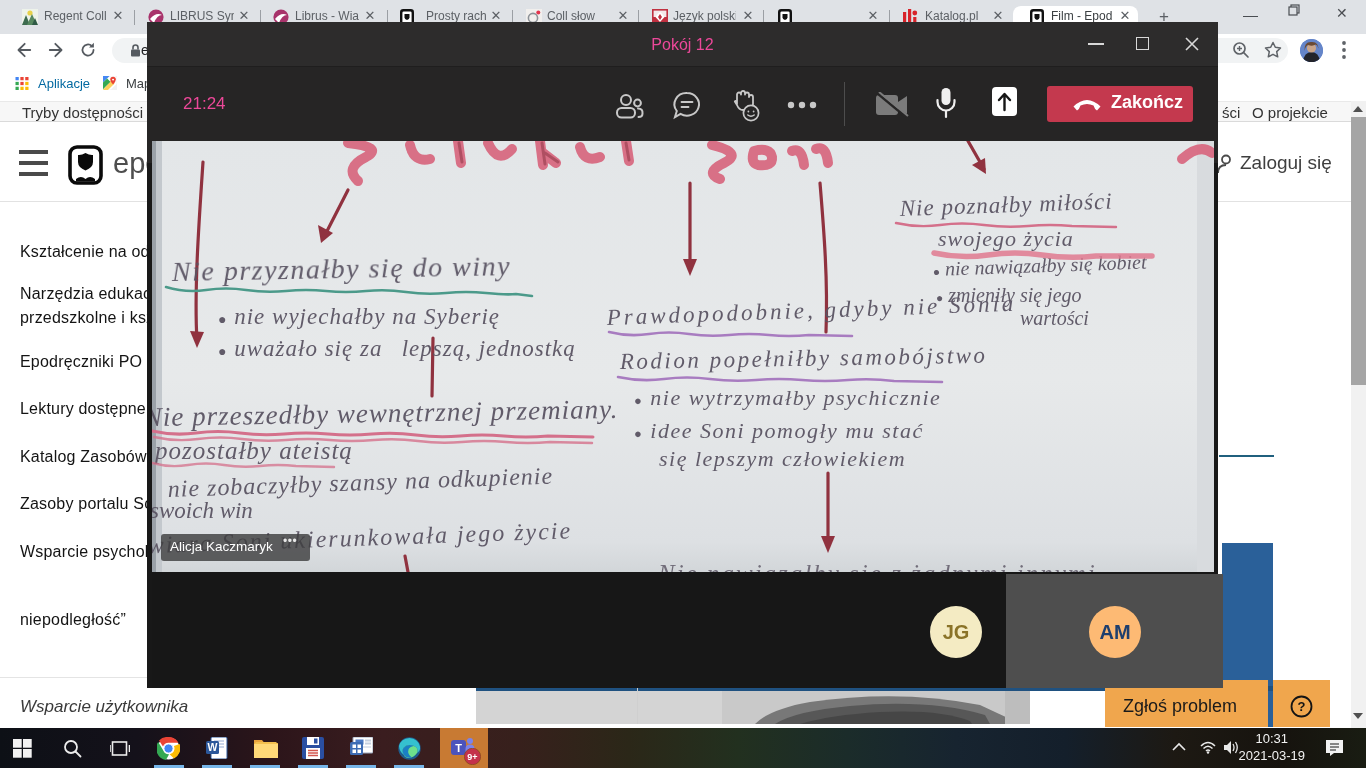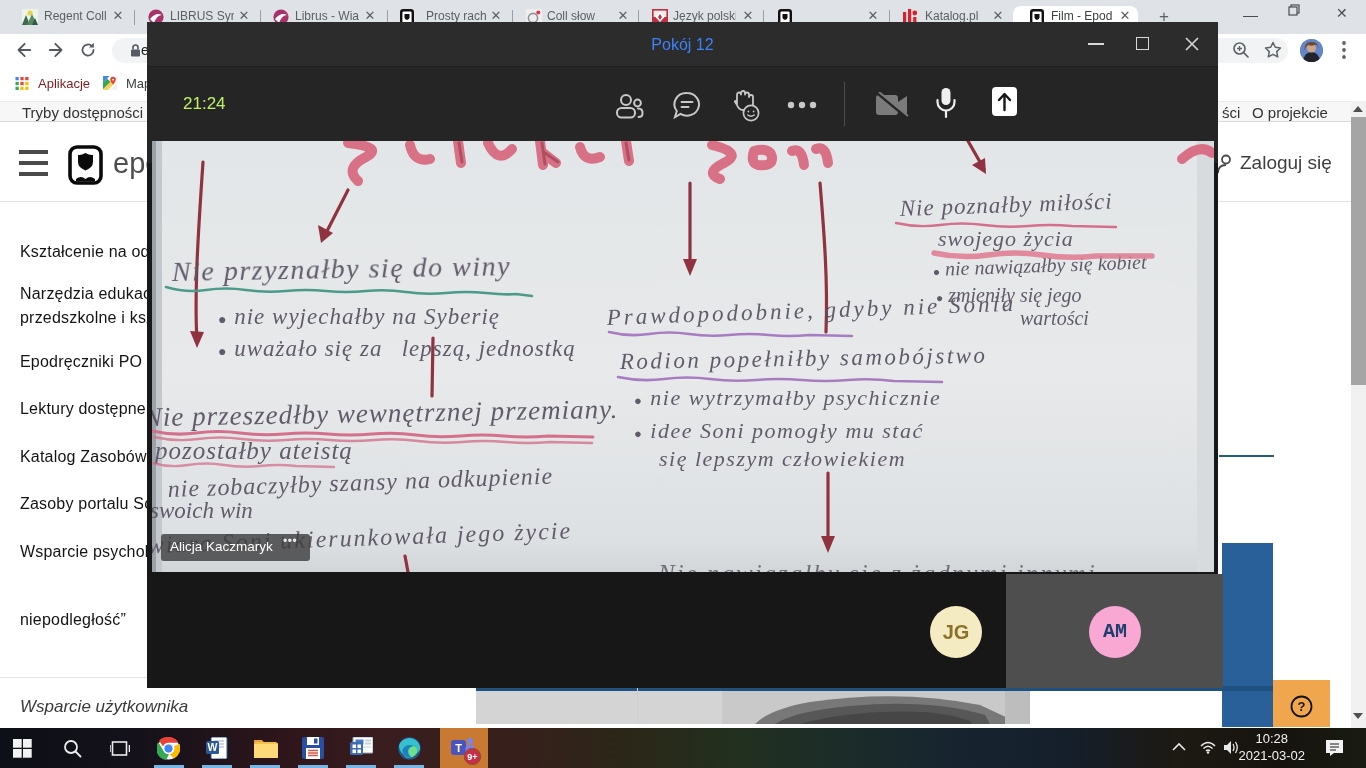--- a/index.html
+++ b/index.html
@@ -176,21 +176,21 @@
     <rect x="0" y="0" width="4" height="4" fill="#4285f4"></rect>
       <rect x="6" y="0" width="4" height="4" fill="#ea4335"></rect>
       <rect x="12" y="0" width="4" height="4" fill="#ea4335"></rect>
     <rect x="0" y="6" width="4" height="4" fill="#34a853"></rect>
       <rect x="6" y="6" width="4" height="4" fill="#ea4335"></rect>
       <rect x="12" y="6" width="4" height="4" fill="#fbbc05"></rect>
     <rect x="0" y="12" width="4" height="4" fill="#34a853"></rect>
       <rect x="6" y="12" width="4" height="4" fill="#fbbc05"></rect>
       <rect x="12" y="12" width="4" height="4" fill="#fbbc05"></rect>
   </svg>
-  <div style="position:absolute; left:38px; top:10px; font-size:13px; color:#7f1d1d;">Aplikacje</div>
+  <div style="position:absolute; left:38px; top:10px; font-size:13px; color:#0369a1;">Aplikacje</div>
   <svg style="position:absolute; left:103px; top:10px;" width="14" height="14" viewBox="0 0 17 17">
     <rect width="17" height="17" rx="2" fill="#fff" stroke="#ddd" stroke-width="0.5"></rect>
     <path d="M0 0 H8 L0 8 Z" fill="#4588f3"></path>
       <path d="M0 17 L10 5 L14 9 L6 17 Z" fill="#fcd05c"></path>
       <path d="M0 8 L5 3 L9 7 L0 16 Z" fill="#34a853"></path>
       <path d="M9 17 H17 V9 Z" fill="#f1f1f1"></path>
     <path d="M12.2 1 a3.4 3.4 0 0 1 3.4 3.4 q0 2.4 -3.4 6 q-3.4 -3.6 -3.4 -6 A3.4 3.4 0 0 1 12.2 1 Z" fill="#ea4335"></path>
       <circle cx="12.2" cy="4.4" r="1.2" fill="#fff"></circle>
   </svg>
   <div style="position:absolute; left:126px; top:10px; font-size:13px; color:#3c4043;">Mapy</div>
@@ -239,44 +239,47 @@
   <div style="position:absolute; left:476px; top:595px; width:554px; height:33px; background:#d4d4d4;"></div>
   <svg style="position:absolute; left:700px; top:595px;" width="330" height="33" viewBox="0 0 330 33">
     <rect width="330" height="33" fill="#c9c9c9"></rect>
     <rect x="0" y="0" width="22" height="33" fill="#d4d4d4"></rect>
     <path d="M55 33 Q70 18 110 11 Q200 -2 280 14 L310 28 L312 33 Z" fill="#787878"></path>
     <path d="M75 33 Q95 20 150 15 Q230 8 285 24 L290 33 Z" fill="#575757"></path>
     <path d="M100 33 Q130 24 180 21 Q240 18 270 30 L272 33 Z" fill="#464646"></path>
     <path d="M305 0 h25 v33 h-25 z" fill="#bdbdbd"></path>
   </svg>
   <div style="position:absolute; left:637px; top:592px; width:1px; height:36px; background:#cfcfcf;"></div>
+  <div style="position:absolute; left:1105px; top:584px; width:163px; height:47px; background:#f0a64d;">
+    <div style="position:absolute; left:18px; top:16px; font-size:18px; color:#1a1a1a;">Zgłoś problem</div>
+  </div>
   <div style="position:absolute; left:1273px; top:584px; width:57px; height:47px; background:#f0a64d;">
     <svg style="position:absolute; left:17px; top:15px;" width="23" height="23" viewBox="0 0 23 23">
         <circle cx="11.5" cy="11.5" r="10" fill="none" stroke="#141414" stroke-width="1.8"></circle>
         <text x="11.5" y="16.2" font-size="13" font-weight="bold" text-anchor="middle" fill="#141414" font-family="Liberation Sans">?</text>
       </svg>
   </div>
 
   <div id="scrollbar">
     <div style="position:absolute; left:2px; top:5px; width:0; height:0; border-left:5px solid transparent; border-right:5px solid transparent; border-bottom:6px solid #505050;"></div>
     <div style="position:absolute; left:0px; top:16px; width:15px; height:268px; background:#a5a5a5;"></div>
     <div style="position:absolute; left:2px; top:612px; width:0; height:0; border-left:5px solid transparent; border-right:5px solid transparent; border-top:6px solid #505050;"></div>
   </div>
 </div>
 <div class="abs" id="teams">
   <div id="t-title">
-    <div style="position:absolute; left:0; top:14px; width:1071px; text-align:center; font-size:16px; color:#3b82f6;">Pokój 12</div>
+    <div style="position:absolute; left:0; top:14px; width:1071px; text-align:center; font-size:16px; color:#ec4899;">Pokój 12</div>
     <div style="position:absolute; left:941px; top:21px; width:16px; height:2px; background:#d8d8d8;"></div>
     <div style="position:absolute; left:989px; top:15px; width:13px; height:13px; border:1.5px solid #d8d8d8;"></div>
     <svg style="position:absolute; left:1037px; top:14px;" width="16" height="16" viewBox="0 0 16 16">
         <path d="M2 2 L14 14 M14 2 L2 14" stroke="#d8d8d8" stroke-width="1.6"></path>
       </svg>
   </div>
   <div id="t-toolbar">
-    <div style="position:absolute; left:36px; top:27px; font-size:17px; color:#bef264;">21:24</div>
+    <div style="position:absolute; left:36px; top:27px; font-size:17px; color:#ec4899;">21:24</div>
 
     <svg style="position:absolute; left:466px; top:23px;" width="32" height="30" viewBox="0 0 32 30">
       <circle cx="13" cy="10" r="5" fill="none" stroke="#c8c8c8" stroke-width="2"></circle>
       <rect x="4" y="18" width="18" height="9.5" rx="4.5" fill="none" stroke="#c8c8c8" stroke-width="2"></rect>
       <circle cx="24.5" cy="13" r="3.4" fill="none" stroke="#c8c8c8" stroke-width="2"></circle>
       <path d="M25 18.5 q5 0 4.5 5 q0 3.5 -4 3.5" fill="none" stroke="#c8c8c8" stroke-width="2" stroke-linecap="round"></path>
     </svg>
 
     <svg style="position:absolute; left:524px; top:23px;" width="32" height="31" viewBox="0 0 32 31">
       <path d="M16 3 a12 11.3 0 1 1 -6.5 20.8 L4 27 l1.8 -6 A12 11.3 0 0 1 16 3 Z" fill="none" stroke="#c8c8c8" stroke-width="2"></path>
@@ -310,20 +313,26 @@
       <path d="M2.5 13 v2 a8.5 8.5 0 0 0 17 0 v-2" fill="none" stroke="#efefef" stroke-width="2.2" stroke-linecap="round"></path>
       <path d="M11 24 v6" stroke="#efefef" stroke-width="2.2" stroke-linecap="round"></path>
     </svg>
 
     <div style="position:absolute; left:845px; top:20px; width:25px; height:29px; background:#fff; border-radius:4px;">
       <svg style="position:absolute; left:4px; top:4px;" width="17" height="21" viewBox="0 0 17 21">
           <path d="M8.5 19 V4 M3 9 L8.5 3 L14 9" fill="none" stroke="#161616" stroke-width="2.4" stroke-linecap="round" stroke-linejoin="round"></path>
         </svg>
     </div>
 
+    <div style="position:absolute; left:900px; top:19px; width:146px; height:36px; background:#c4394e; border-radius:3px;">
+      <svg style="position:absolute; left:24px; top:10px;" width="32" height="15" viewBox="0 0 32 15">
+          <path d="M2.5 10.5 Q16 -2.5 29.5 10.5 L26 14.5 Q23.5 13 22.5 9.5 Q16 6.5 9.5 9.5 Q8.5 13 6 14.5 Z" fill="#fff"></path>
+        </svg>
+      <div style="position:absolute; left:64px; top:6px; font-size:18px; font-weight:bold; color:#fff;">Zakończ</div>
+    </div>
   </div>
   <div id="t-video">
     <svg width="1062" height="431" viewBox="0 0 1062 431" style="position:absolute; left:0; top:0; filter:blur(0.35px);">
       <defs>
         <linearGradient id="wb" x1="0" y1="0" x2="0" y2="1">
           <stop offset="0" stop-color="#e3e6e8"></stop>
             <stop offset="0.55" stop-color="#e7e9ea"></stop>
             <stop offset="0.93" stop-color="#dde0e3"></stop>
             <stop offset="1" stop-color="#d2d6d9"></stop>
         </linearGradient>
@@ -400,21 +409,21 @@
       </g>
     </svg>
     <div style="position:absolute; left:9px; top:393px; width:149px; height:27px; background:rgba(62,62,64,0.82); border-radius:3px;">
       <div style="position:absolute; left:9px; top:5px; font-size:13.5px; color:#fff; font-family:'Liberation Sans';">Alicja Kaczmaryk</div>
       <div style="position:absolute; left:122px; top:0px; font-size:12px; color:#e8e8e8; letter-spacing:0.5px;">•••</div>
     </div>
   </div>
   <div id="t-black">
     <div id="t-tile"></div>
     <div class="avatar" style="left:778px; top:34px; background:#f4ebc3; color:#8a7328; font-weight:bold;">JG</div>
-    <div class="avatar" style="left:937px; top:34px; background:#f9a8d4; color:#1e3f6e; font-weight:bold;font-family:Liberation Mono, monospace;">AM</div>
+    <div class="avatar" style="left:937px; top:34px; background:#fdba74; color:#1e3f6e; font-weight:bold;">AM</div>
   </div>
 </div>
 <div class="abs" id="taskbar">
 
   <svg style="position:absolute; left:13px; top:11px;" width="19" height="19" viewBox="0 0 19 19">
       <rect x="0" y="0" width="8.7" height="8.7" fill="#f2f2f2"></rect>
       <rect x="10" y="0" width="8.7" height="8.7" fill="#f2f2f2"></rect>
       <rect x="0" y="10" width="8.7" height="8.7" fill="#f2f2f2"></rect>
       <rect x="10" y="10" width="8.7" height="8.7" fill="#f2f2f2"></rect>
     </svg>
@@ -503,19 +512,19 @@
   <svg style="position:absolute; left:1200px; top:13px;" width="16" height="13" viewBox="0 0 16 13">
       <path d="M1 5 Q8 -2 15 5" fill="none" stroke="#e8e8e8" stroke-width="1.5"></path>
       <path d="M3.5 7.5 Q8 3 12.5 7.5" fill="none" stroke="#e8e8e8" stroke-width="1.5"></path>
       <path d="M6 10 Q8 8 10 10" fill="none" stroke="#e8e8e8" stroke-width="1.5"></path>
       <circle cx="8" cy="11.5" r="1.2" fill="#e8e8e8"></circle>
     </svg>
   <svg style="position:absolute; left:1224px; top:13px;" width="15" height="13" viewBox="0 0 15 13">
       <path d="M0 4 h3 l4 -4 v13 l-4 -4 h-3 Z" fill="#e8e8e8"></path>
       <path d="M9 3 q2 3.5 0 7 M11.5 1 q3.5 5.5 0 11" fill="none" stroke="#e8e8e8" stroke-width="1.3"></path>
     </svg>
-  <div style="position:absolute; left:1231px; top:3px; width:57px; text-align:right; font-size:13px; color:#f2f2f2;">10:28</div>
-  <div style="position:absolute; left:1228px; top:20px; width:77px; text-align:right; font-size:13px; color:#f2f2f2; white-space:nowrap;">2021-03-02</div>
+  <div style="position:absolute; left:1231px; top:3px; width:57px; text-align:right; font-size:13px; color:#f2f2f2;">10:31</div>
+  <div style="position:absolute; left:1228px; top:20px; width:77px; text-align:right; font-size:13px; color:#f2f2f2; white-space:nowrap;">2021-03-19</div>
   <svg style="position:absolute; left:1325px; top:11px;" width="19" height="18" viewBox="0 0 19 18">
       <path d="M1 1 h17 v13 h-9 l-4 3 v-3 h-4 Z" fill="#f2f2f2"></path>
       <path d="M5 5 h9 M5 8 h9 M5 11 h6" stroke="#1a1a1a" stroke-width="1.2"></path>
     </svg>
 </div>
 
 </body></html>

